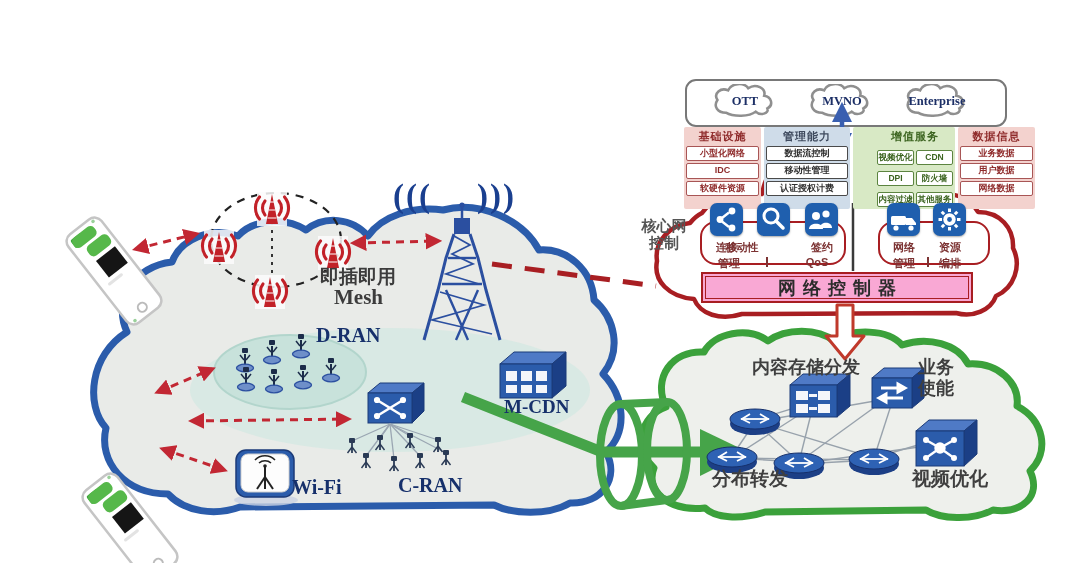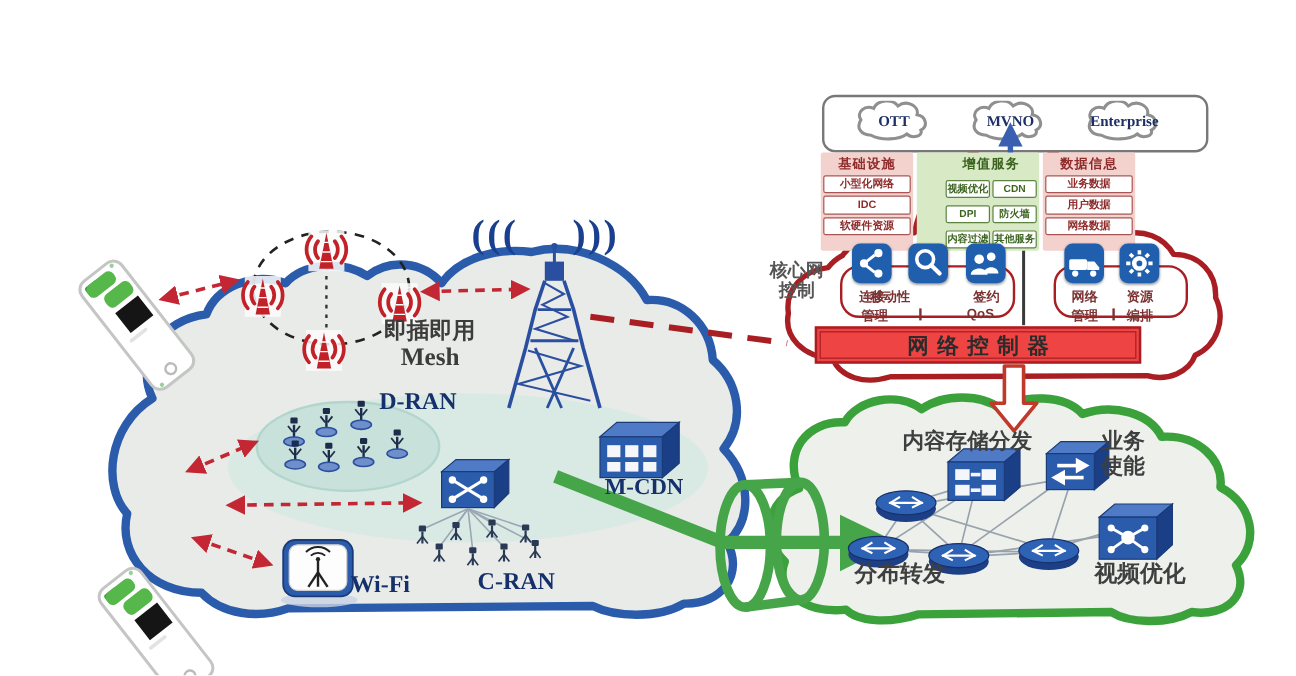--- a/index.html
+++ b/index.html
@@ -22,22 +22,22 @@
   .bluec{background:#cfdce9;} .bluec .col-h{color:#3e4a5e;} .bluec .cell{color:#2f2f2f;border:1px solid #4a4a4a;}
   .greenc{background:#d8e9c5;padding-left:24px;} .greenc .col-h{color:#3c6420;} .greenc .cell{color:#3c6420;border:1px solid #5c8440;}
   .grid2{display:grid;grid-template-columns:1fr 1fr;gap:2px;margin-top:2px;}
   .grid2 .cell{margin-top:4px;font-size:8.5px;}
   
   .fn-box{position:absolute;border:2px solid #a81e22;border-radius:16px;background:transparent;}
   .blue-icon{position:absolute;width:33px;height:33px;background:#1f5fae;border-radius:7px;
              box-shadow:0 1px 2px rgba(0,0,0,.35);}
   .fn-lbl{position:absolute;font-size:11px;font-weight:bold;color:#7c3333;text-align:center;}
   .tick{position:absolute;width:2px;height:10px;background:#7c3333;}
-  .controller{position:absolute;left:679px;top:272px;width:272px;height:31px;border:2px solid #a81e22;
-              background:#ef4444;box-sizing:border-box;}
+  .controller{position:absolute;left:701px;top:272px;width:272px;height:31px;border:2px solid #a81e22;
+              background:#f9a8d4;box-sizing:border-box;}
   .controller .inner{position:absolute;inset:2px;border:1px solid #a81e22;display:flex;
                      align-items:center;justify-content:center;font-size:18px;font-weight:bold;
                      color:#2b2b2b;letter-spacing:7px;padding-left:7px;}
   .radio{position:absolute;font-size:33px;font-weight:bold;color:#1a3f8f;
          font-family:"Liberation Serif",serif;letter-spacing:2px;}
 </style>
 </head>
 <body>
 
 <div class="stage">
@@ -318,20 +318,26 @@
 <div class="cloud-lbl" style="left:809px;top:94px;">MVNO</div>
 <div class="cloud-lbl" style="left:904px;top:94px;">Enterprise</div>
 
 <div class="cols">
   <div class="col pink" style="width:73px;">
     <div class="col-h">基础设施</div>
     <div class="cell">小型化网络</div>
     <div class="cell">IDC</div>
     <div class="cell">软硬件资源</div>
   </div>
+  <div class="col bluec" style="width:82px;">
+    <div class="col-h">管理能力</div>
+    <div class="cell">数据流控制</div>
+    <div class="cell">移动性管理</div>
+    <div class="cell">认证授权计费</div>
+  </div>
   <div class="col greenc" style="width:76px;">
     <div class="col-h">增值服务</div>
     <div class="grid2">
       <div class="cell">视频优化</div>
       <div class="cell">CDN</div>
       <div class="cell">DPI</div>
       <div class="cell">防火墙</div>
       <div class="cell">内容过滤</div>
       <div class="cell">其他服务</div>
     </div>

